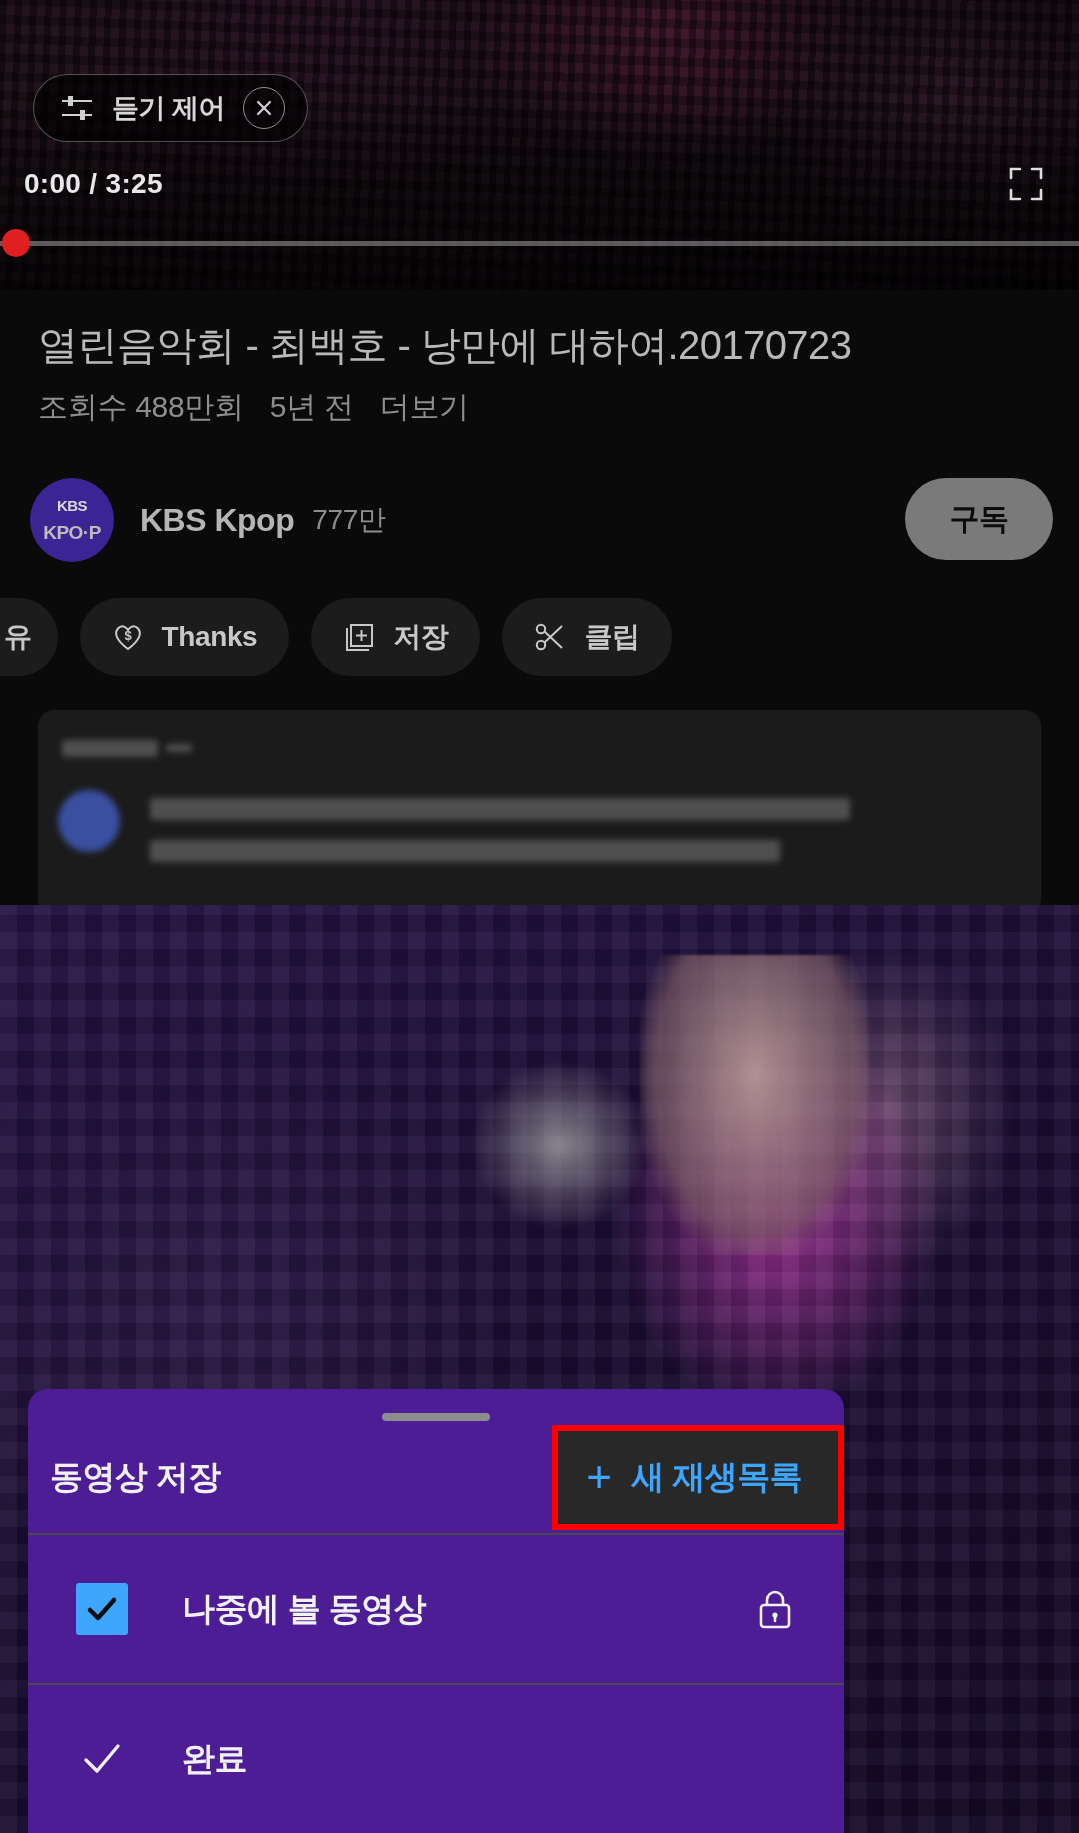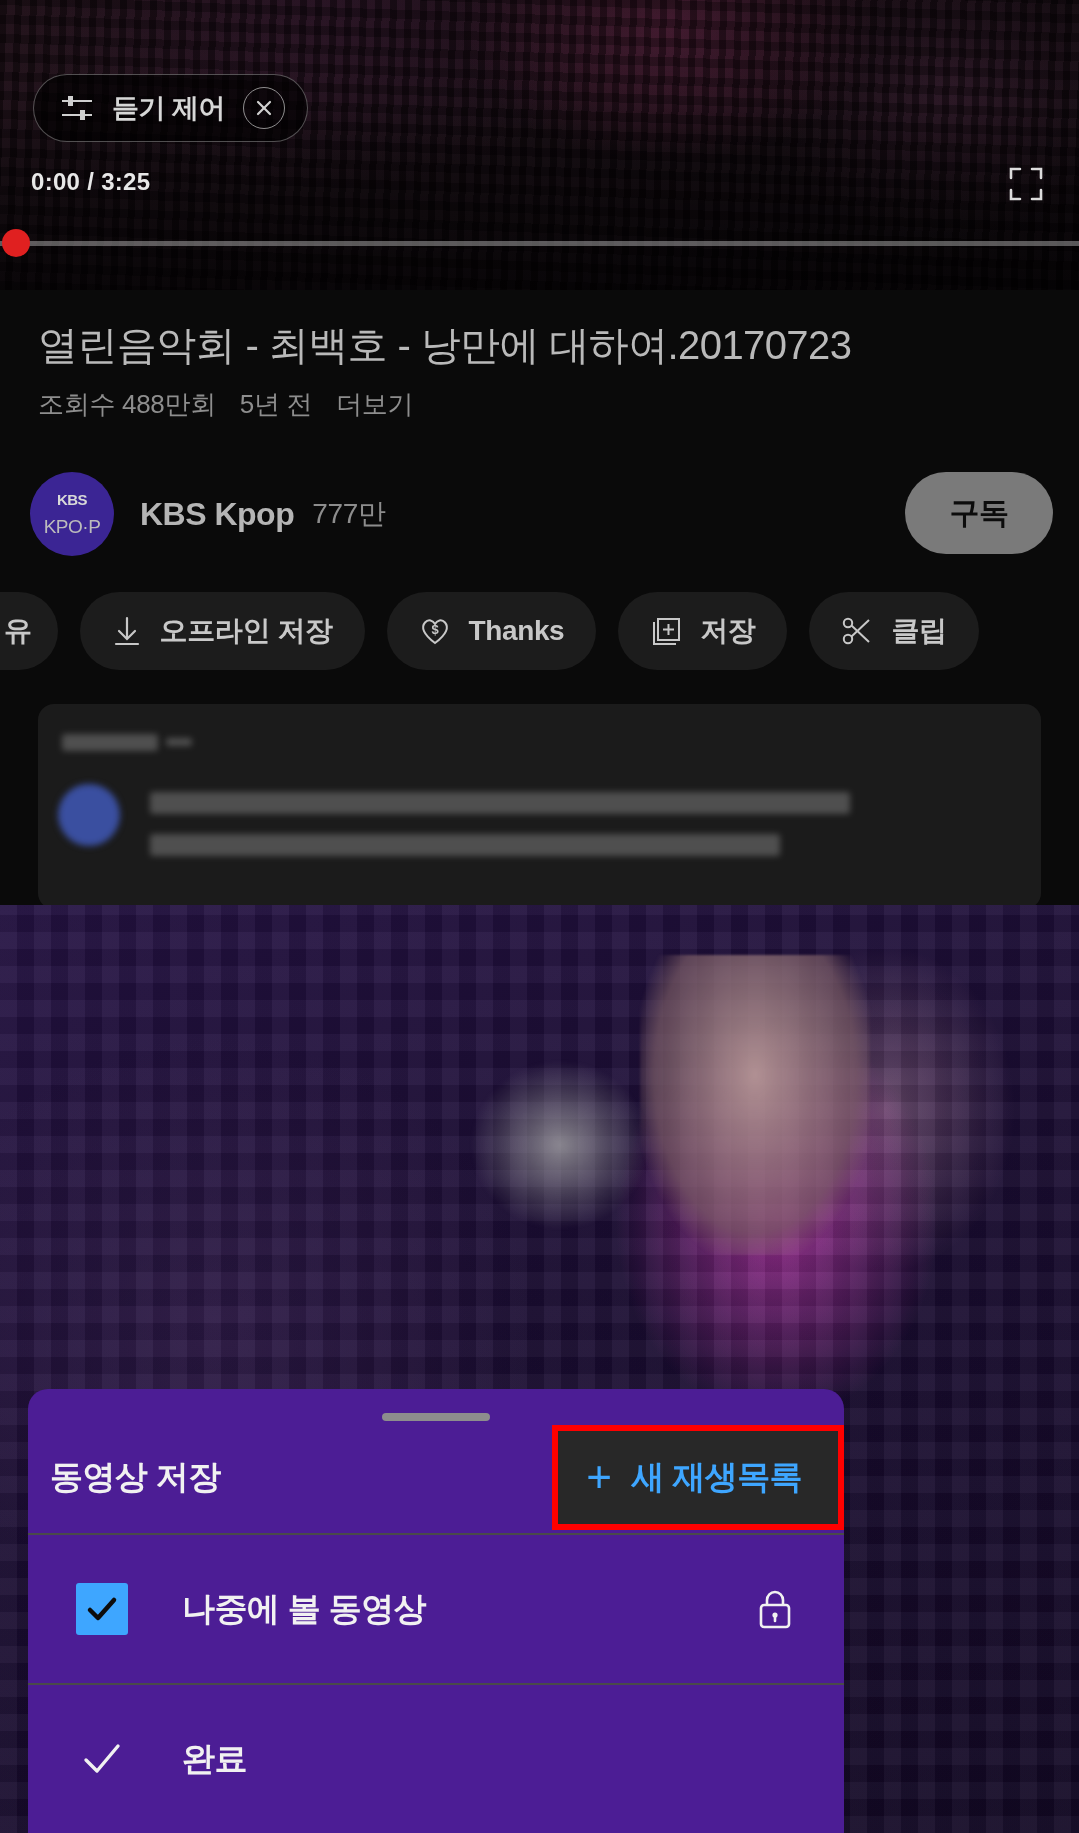--- a/index.html
+++ b/index.html
@@ -78,23 +78,23 @@
     width: 42px; height: 42px;
     border-radius: 50%;
     border: 1.5px solid rgba(200,200,200,0.7);
     display: flex; align-items: center; justify-content: center;
     flex: none;
   }
   .chip-close svg { width: 20px; height: 20px; display: block; }
 
   .time-row {
     position: absolute;
-    left: 31px;
+    left: 24px;
     top: 168px;
-    font-size: 24px;
+    font-size: 28px;
     font-weight: 700;
     color: #e8e8e8;
     letter-spacing: 0.3px;
   }
   .fullscreen-btn {
     position: absolute;
     right: 34px;
     top: 165px;
     width: 38px; height: 38px;
   }
@@ -127,21 +127,21 @@
   .video-title {
     padding: 28px 34px 0 38px;
     font-size: 40px;
     font-weight: 400;
     color: #b9b9b9;
     letter-spacing: -0.6px;
     white-space: nowrap;
   }
   .video-substats {
     padding: 14px 34px 0 38px;
-    font-size: 26px;
+    font-size: 30px;
     color: #8e8e8e;
     letter-spacing: -0.3px;
   }
   .video-substats .sep { display: inline-block; width: 10px; }
 
   
   .channel-row {
     position: relative;
     margin-top: 44px;
     height: 96px;
@@ -157,21 +157,21 @@
     display: flex;
     flex-direction: column;
     align-items: center;
     justify-content: center;
     line-height: 1;
   }
   .avatar .a1 {
     font-size: 15px; font-weight: 700; color: #d8d8d8; letter-spacing: -0.5px;
   }
   .avatar .a2 {
-    font-size: 19px; font-weight: 400; color: #bcbcbc; letter-spacing: -0.5px; margin-top: 10px;
+    font-size: 19px; font-weight: 700; color: #bcbcbc; letter-spacing: -0.5px; margin-top: 10px;
   }
   .channel-name {
     margin-left: 26px;
     font-size: 32px;
     font-weight: 700;
     color: #b5b5b5;
     letter-spacing: -0.5px;
   }
   .channel-subs {
     margin-left: 18px;
@@ -457,30 +457,20 @@
       <div class="subscribe-btn">구독</div>
     </div>
 
     <div class="chips-row">
 
       <div class="chip partial">
         <span></span>
         <span>유</span>
       </div>
 
-      <div class="chip">
-        <span>
-          <svg width="30" height="32" viewBox="0 0 30 32" fill="none" stroke="#c8c8c8" stroke-width="2.2" stroke-linecap="round">
-            <line x1="15" y1="3" x2="15" y2="23"></line>
-            <polyline points="7,16 15,24 23,16"></polyline>
-            <line x1="4" y1="29" x2="26" y2="29"></line>
-          </svg>
-        </span>
-        <span>오프라인 저장</span>
-      </div>
 
       <div class="chip">
         <span>
           <svg width="32" height="30" viewBox="0 0 32 30" fill="none" stroke="#c8c8c8" stroke-width="2">
             <path d="M16 27 C4 18 2 11 6 6.5 C9.5 2.5 14 4.5 16 8 C18 4.5 22.5 2.5 26 6.5 C30 11 28 18 16 27 Z"></path>
             <text x="16" y="18" font-size="13" font-weight="700" fill="#c8c8c8" stroke="none" text-anchor="middle" font-family="Liberation Sans">$</text>
           </svg>
         </span>
         <span>Thanks</span>
       </div>

